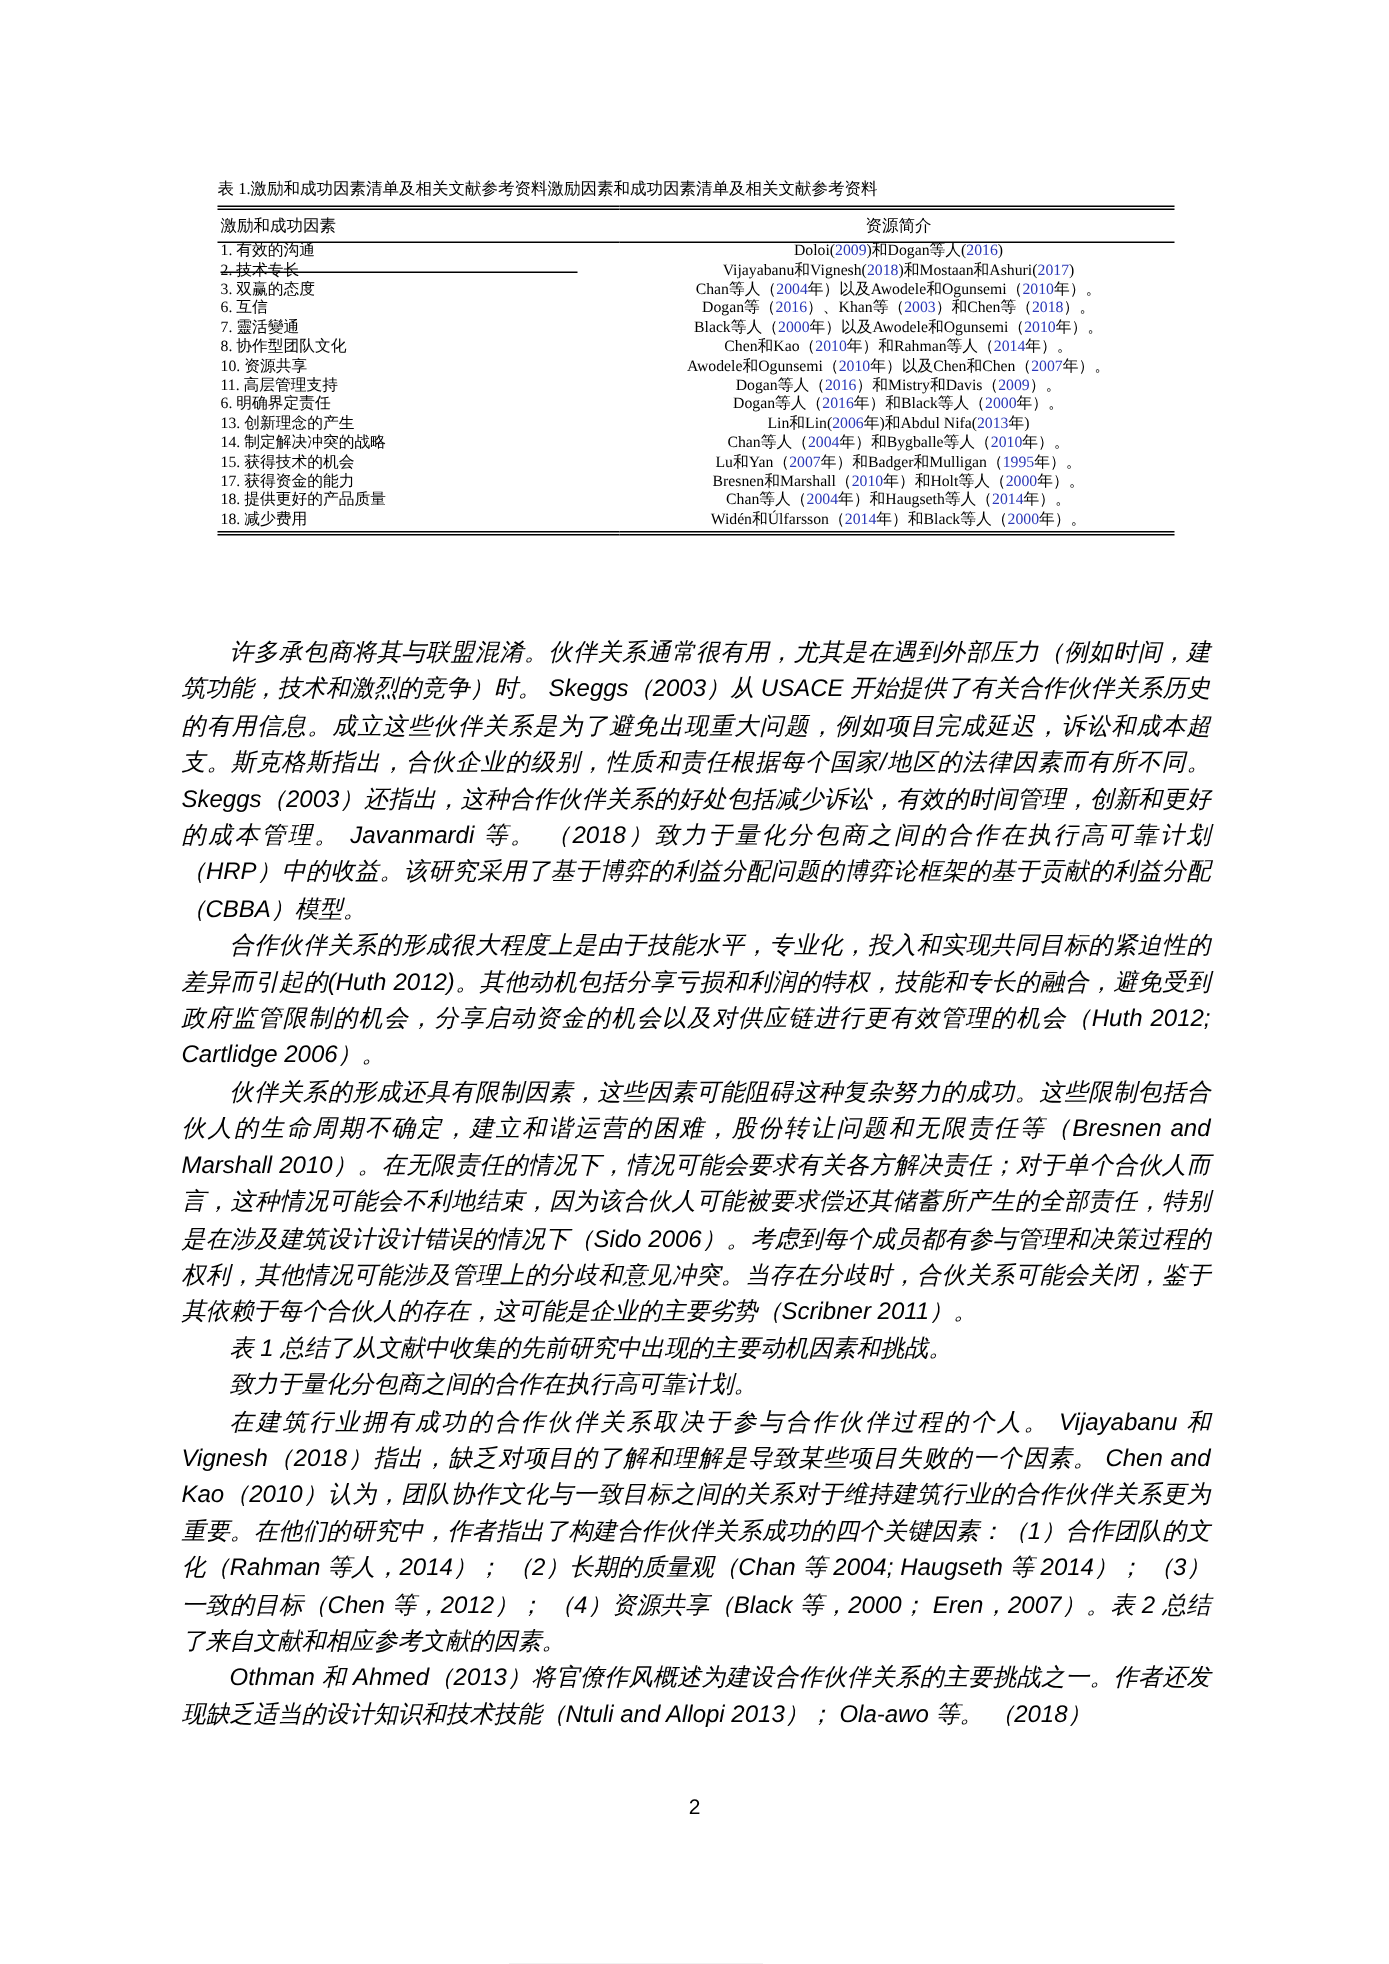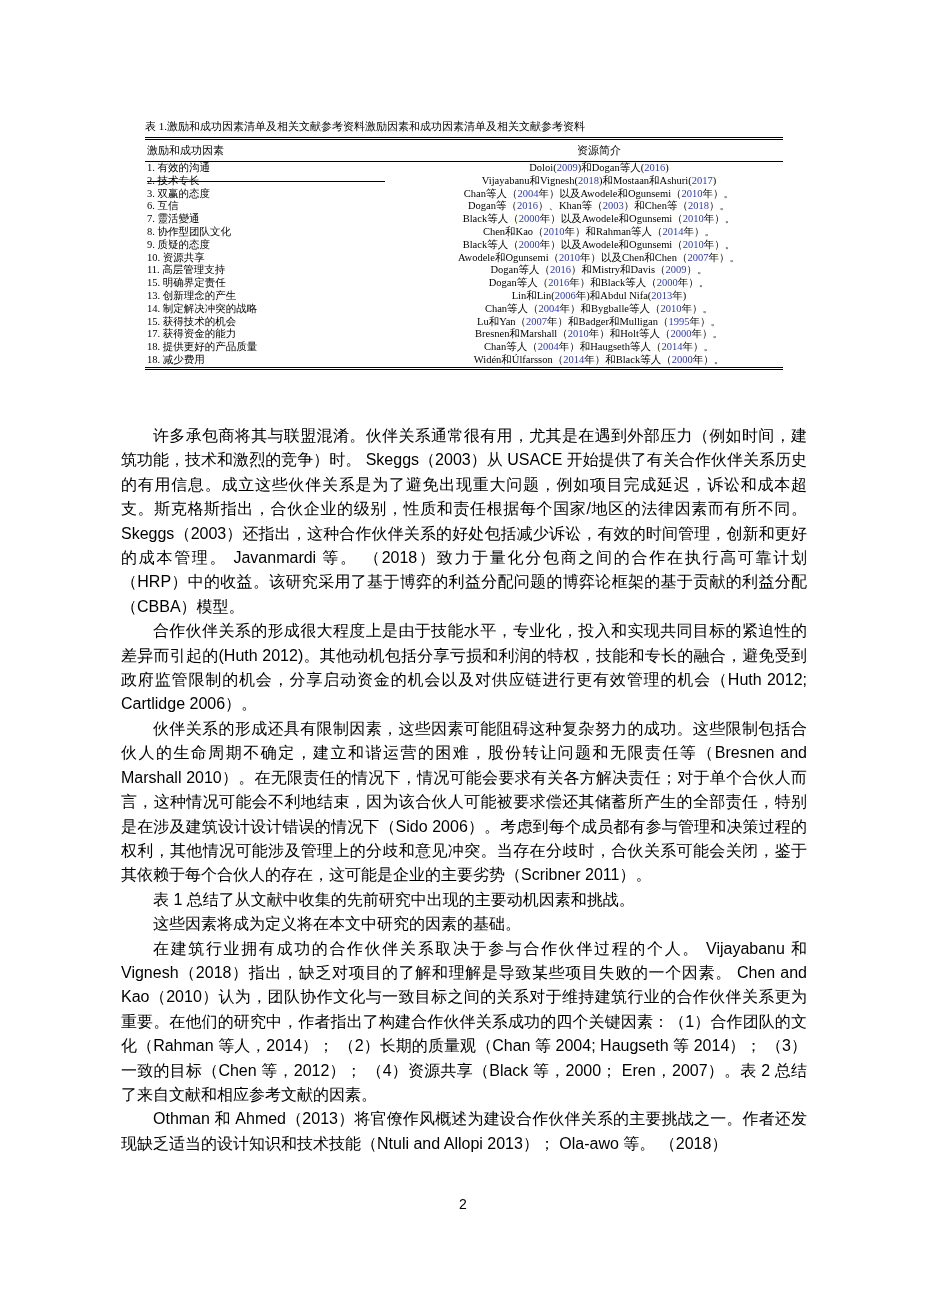--- a/index.html
+++ b/index.html
@@ -54,21 +54,21 @@
   }
   .yr{color:#2b38b8;text-align:right;}
   
   .body-block{
     position:absolute;left:121px;top:424px;width:686px;
     font-family:"Liberation Sans","DejaVu Sans",sans-serif;
     font-size:16px;
     line-height:24.4px;
     text-align:justify;
   }
-  .body-block p{margin:0;text-indent:2em;}
+  .body-block p{margin:0;text-indent:2em;font-style:italic;}
   
   .footer{
     position:absolute;left:0;top:1196px;width:100%;
     text-align:center;
     font-size:14px;
     font-family:"Liberation Sans","DejaVu Sans",sans-serif;
   }
 </style>
 </head>
 <body>
@@ -103,33 +103,29 @@
           </tr>
           <tr>
             <td class="cell-factor">7. 靈活變通</td>
             <td class="cell-source">Black等人（<span class="yr">2000</span>年）以及Awodele和Ogunsemi（<span class="yr">2010</span>年）。</td>
           </tr>
           <tr>
             <td class="cell-factor">8. 协作型团队文化</td>
             <td class="cell-source">Chen和Kao（<span class="yr">2010</span>年）和Rahman等人（<span class="yr">2014</span>年）。</td>
           </tr>
           <tr>
-            <td class="cell-factor">9. 质疑的态度</td>
-            <td class="cell-source">Black等人（<span class="yr">2000</span>年）以及Awodele和Ogunsemi（<span class="yr">2010</span>年）。</td>
-          </tr>
-          <tr>
             <td class="cell-factor">10. 资源共享</td>
             <td class="cell-source">Awodele和Ogunsemi（<span class="yr">2010</span>年）以及Chen和Chen（<span class="yr">2007</span>年）。</td>
           </tr>
           <tr>
             <td class="cell-factor">11. 高层管理支持</td>
             <td class="cell-source">Dogan等人（<span class="yr">2016</span>）和Mistry和Davis（<span class="yr">2009</span>）。</td>
           </tr>
           <tr>
-            <td class="cell-factor">15. 明确界定责任</td>
+            <td class="cell-factor">6. 明确界定责任</td>
             <td class="cell-source">Dogan等人（<span class="yr">2016</span>年）和Black等人（<span class="yr">2000</span>年）。</td>
           </tr>
           <tr>
             <td class="cell-factor">13. 创新理念的产生</td>
             <td class="cell-source">Lin和Lin(<span class="yr">2006</span>年)和Abdul Nifa(<span class="yr">2013</span>年)</td>
           </tr>
           <tr>
             <td class="cell-factor">14. 制定解决冲突的战略</td>
             <td class="cell-source">Chan等人（<span class="yr">2004</span>年）和Bygballe等人（<span class="yr">2010</span>年）。</td>
           </tr>
@@ -151,21 +147,21 @@
           </tr>
         </tbody>
     </table>
   </div>
 
   <div class="body-block">
       <p>许多承包商将其与联盟混淆。伙伴关系通常很有用，尤其是在遇到外部压力（例如时间，建筑功能，技术和激烈的竞争）时。 Skeggs（2003）从 USACE 开始提供了有关合作伙伴关系历史的有用信息。成立这些伙伴关系是为了避免出现重大问题，例如项目完成延迟，诉讼和成本超支。斯克格斯指出，合伙企业的级别，性质和责任根据每个国家/地区的法律因素而有所不同。 Skeggs（2003）还指出，这种合作伙伴关系的好处包括减少诉讼，有效的时间管理，创新和更好的成本管理。 Javanmardi 等。 （2018）致力于量化分包商之间的合作在执行高可靠计划（HRP）中的收益。该研究采用了基于博弈的利益分配问题的博弈论框架的基于贡献的利益分配（CBBA）模型。</p>
       <p>合作伙伴关系的形成很大程度上是由于技能水平，专业化，投入和实现共同目标的紧迫性的差异而引起的(Huth 2012)。其他动机包括分享亏损和利润的特权，技能和专长的融合，避免受到政府监管限制的机会，分享启动资金的机会以及对供应链进行更有效管理的机会（Huth 2012; Cartlidge 2006）。</p>
       <p>伙伴关系的形成还具有限制因素，这些因素可能阻碍这种复杂努力的成功。这些限制包括合伙人的生命周期不确定，建立和谐运营的困难，股份转让问题和无限责任等（Bresnen and Marshall 2010）。在无限责任的情况下，情况可能会要求有关各方解决责任；对于单个合伙人而言，这种情况可能会不利地结束，因为该合伙人可能被要求偿还其储蓄所产生的全部责任，特别是在涉及建筑设计设计错误的情况下（Sido 2006）。考虑到每个成员都有参与管理和决策过程的权利，其他情况可能涉及管理上的分歧和意见冲突。当存在分歧时，合伙关系可能会关闭，鉴于其依赖于每个合伙人的存在，这可能是企业的主要劣势（Scribner 2011）。</p>
       <p>表 1 总结了从文献中收集的先前研究中出现的主要动机因素和挑战。</p>
-      <p>这些因素将成为定义将在本文中研究的因素的基础。</p>
+      <p>致力于量化分包商之间的合作在执行高可靠计划。</p>
       <p>在建筑行业拥有成功的合作伙伴关系取决于参与合作伙伴过程的个人。 Vijayabanu 和 Vignesh（2018）指出，缺乏对项目的了解和理解是导致某些项目失败的一个因素。 Chen and Kao（2010）认为，团队协作文化与一致目标之间的关系对于维持建筑行业的合作伙伴关系更为重要。在他们的研究中，作者指出了构建合作伙伴关系成功的四个关键因素：（1）合作团队的文化（Rahman 等人，2014）；  （2）长期的质量观（Chan 等 2004; Haugseth 等 2014）； （3）一致的目标（Chen 等，2012）；  （4）资源共享（Black 等，2000；  Eren，2007）。表 2 总结了来自文献和相应参考文献的因素。</p>
       <p>Othman 和 Ahmed（2013）将官僚作风概述为建设合作伙伴关系的主要挑战之一。作者还发现缺乏适当的设计知识和技术技能（Ntuli and Allopi 2013）；  Ola-awo 等。 （2018）</p>
     </div>
 
   <div class="footer">
     <span>2</span>
   </div>
 
 </div>
 

